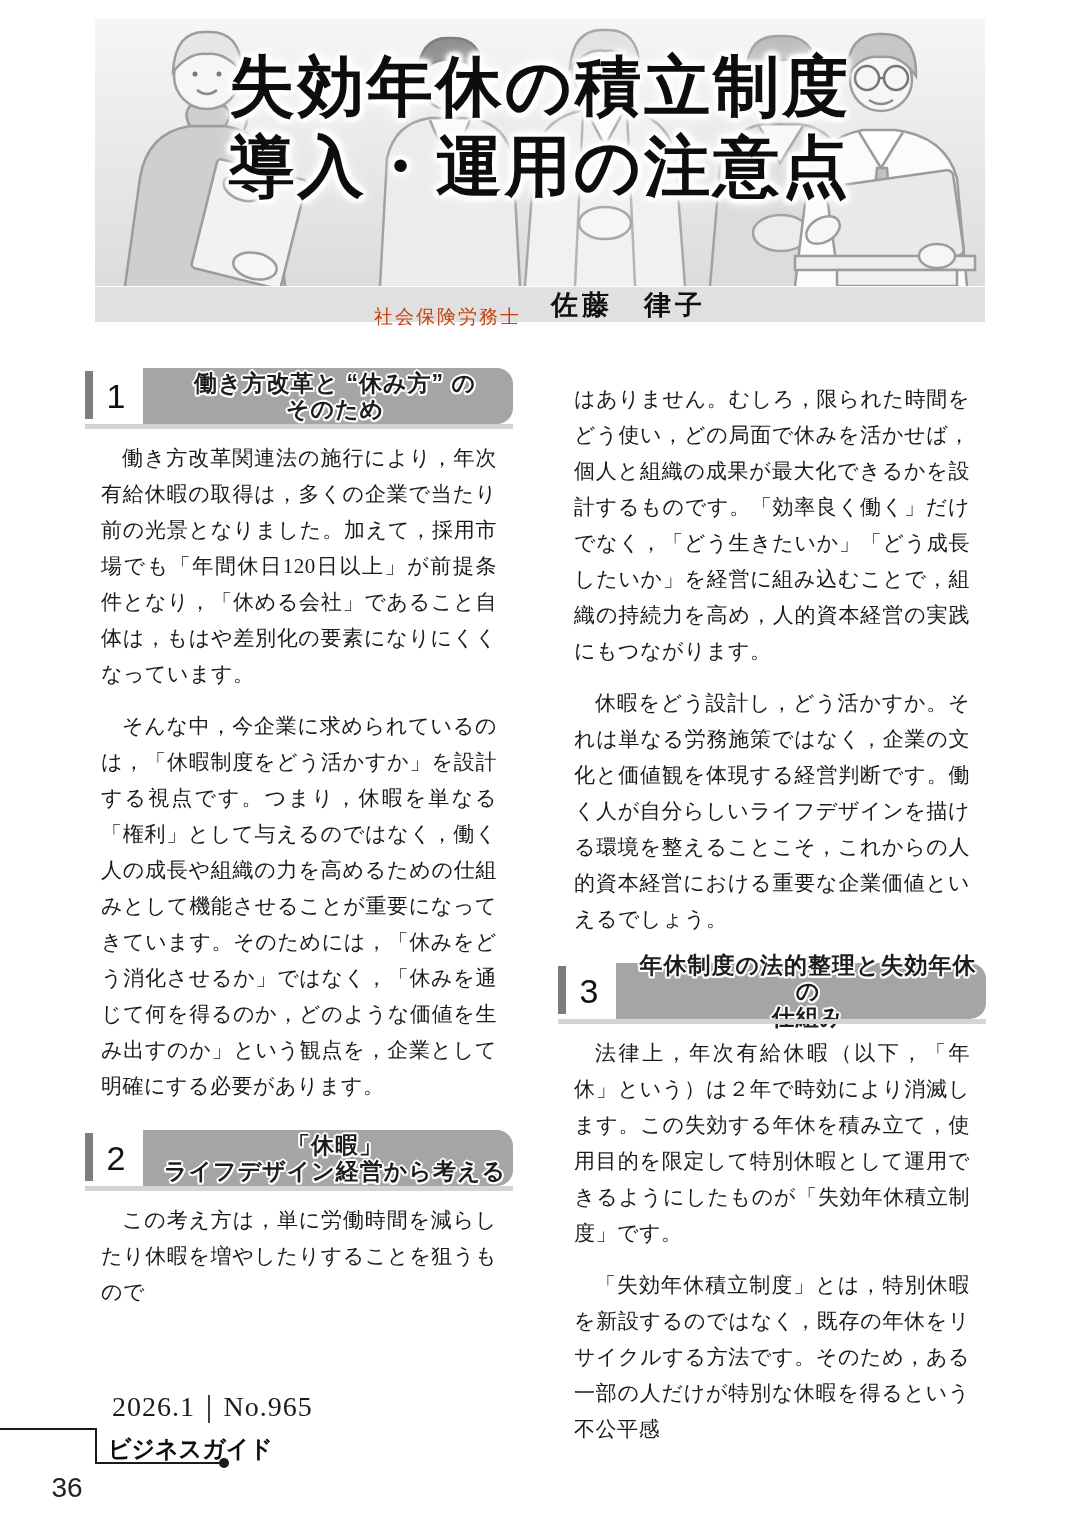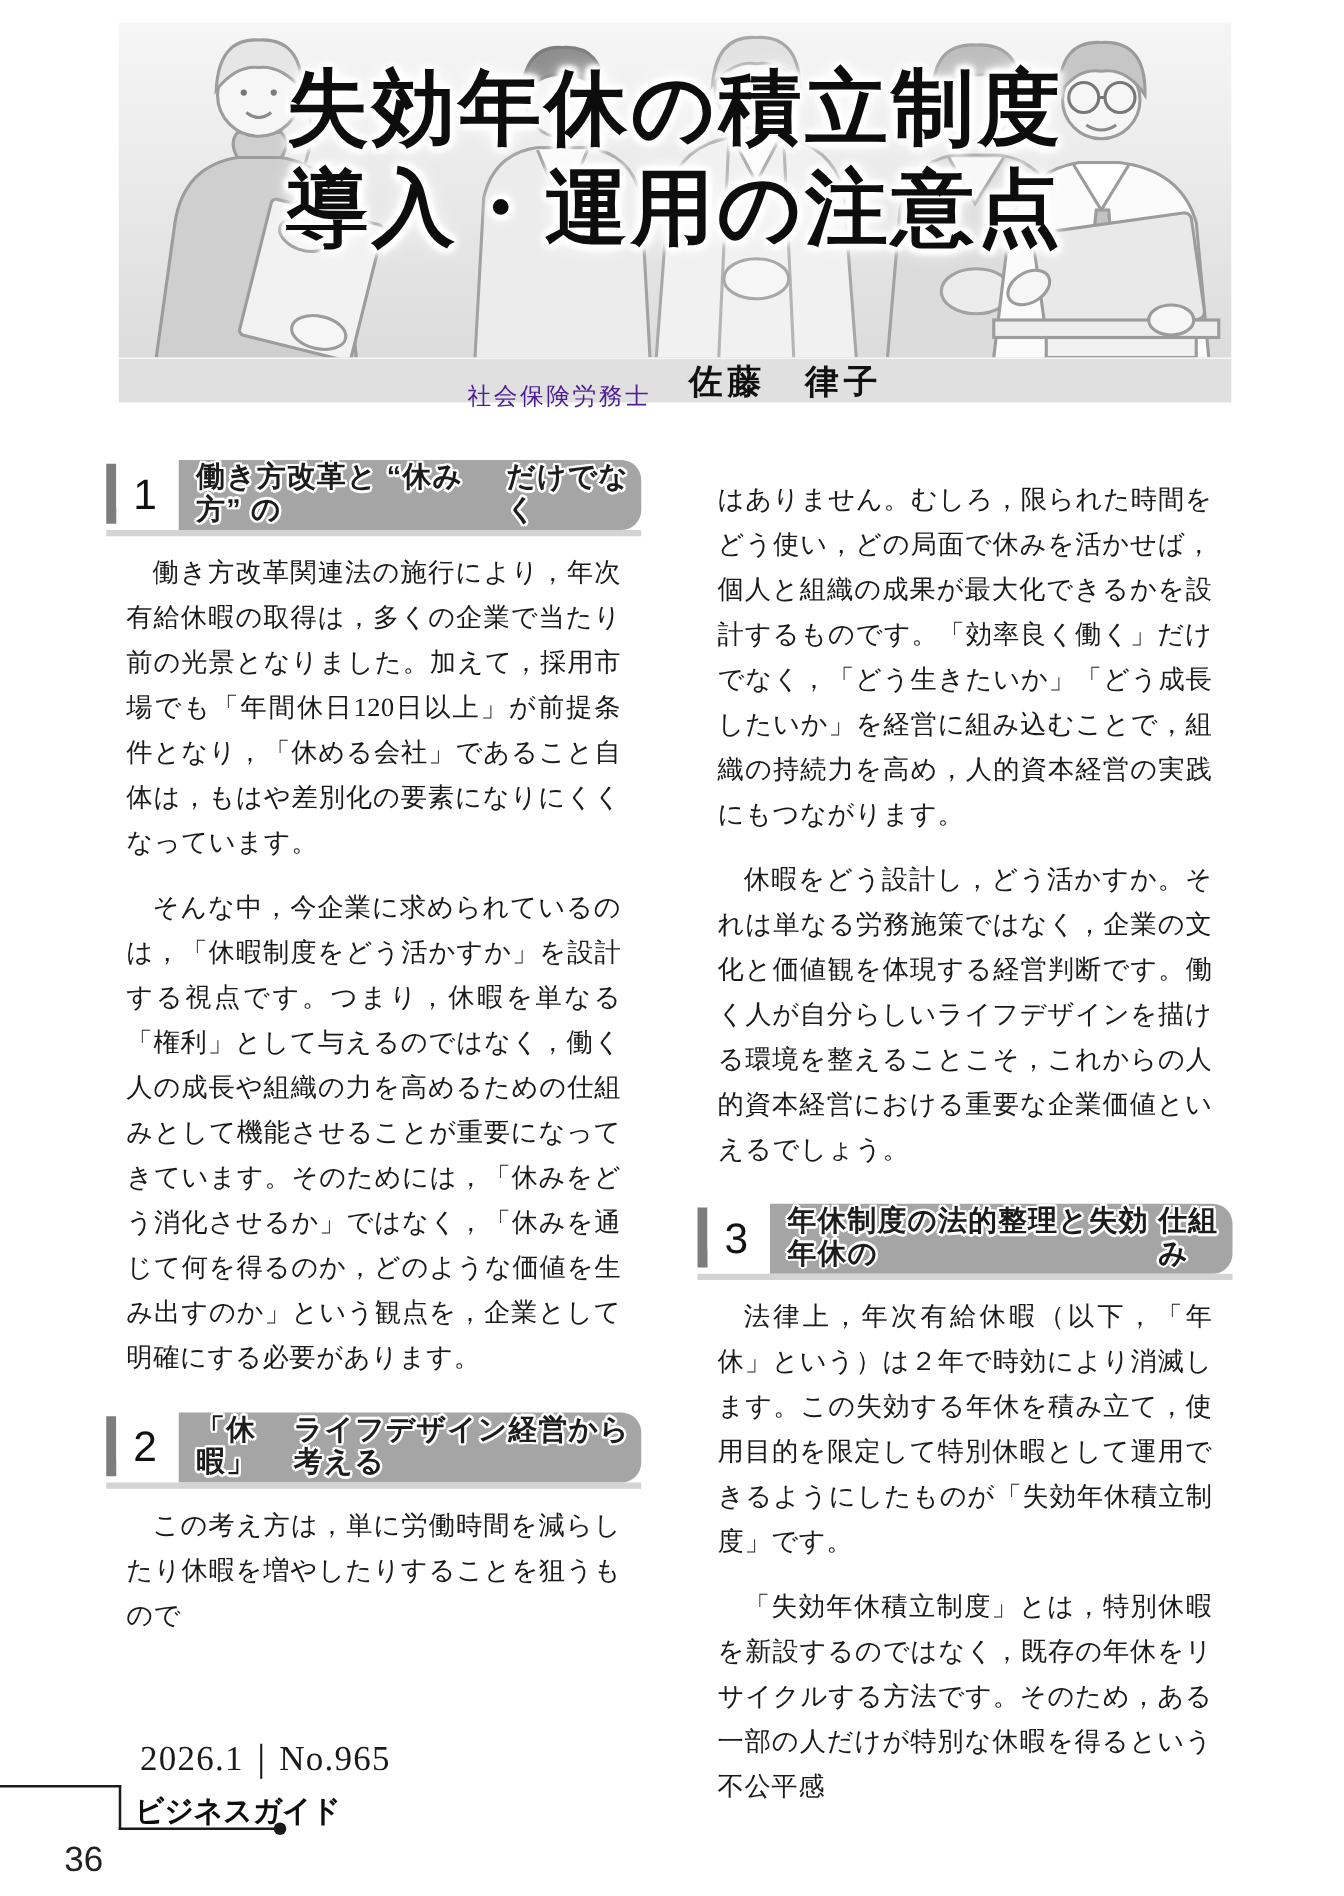--- a/index.html
+++ b/index.html
@@ -22,21 +22,21 @@
     font-weight:900;font-size:66px;line-height:80px;letter-spacing:3px;color:#0d0d0d;
     text-shadow:
       0 0 6px #fff,0 0 10px #fff,0 0 14px #fff,0 0 20px #fff,
       -3px 0 5px #fff,3px 0 5px #fff,0 -3px 5px #fff,0 3px 5px #fff,
       -3px -3px 4px #fff,3px -3px 4px #fff,-3px 3px 4px #fff,3px 3px 4px #fff;
   }
   .author-strip{
     position:absolute;left:95px;top:287px;width:890px;height:35px;z-index:4;
     background:#e0e0e0;display:flex;align-items:center;justify-content:center;gap:18px;
   }
-  .author-role{font-size:19px;letter-spacing:2px;color:#4c1d95;margin-top:24px;}
+  .author-role{font-size:19px;letter-spacing:2px;color:#c2410c;margin-top:24px;}
   .author-name{font-size:27px;font-weight:700;letter-spacing:4px;color:#111;margin-left:12px;}
   
   .content{
     position:absolute;left:85px;top:365px;width:902px;
     display:flex;gap:45px;
   }
   .col{width:428px;}
   .para{
     font-size:21px;line-height:36px;text-align:justify;margin:16px;
     text-indent:1em;letter-spacing:0.5px;
@@ -52,21 +52,21 @@
   }
   .sec-head .num{
     position:absolute;left:8px;top:3px;width:46px;height:50px;background:#ffffff;
     border-radius:0 0 0 18px;z-index:2;
     display:flex;align-items:center;justify-content:center;
     font-family:"Liberation Sans","DejaVu Sans",sans-serif;font-size:34px;color:#111;
   }
   .sec-head .band{
     position:absolute;left:58px;right:0;top:0;height:56px;background:#a5a5a5;
     border-radius:0 16px 16px 0;
-    display:flex;flex-direction:row;justify-content:center;padding-left:14px;box-sizing:border-box;
+    display:flex;flex-direction:column;justify-content:center;padding-left:14px;box-sizing:border-box;text-align:center;
   }
   .sec-head::after{
     content:"";position:absolute;left:0;right:0;bottom:-5px;height:5px;background:#d4d4d4;
   }
   .sec-head .band .h-line{
     font-family:"Liberation Sans","DejaVu Sans",sans-serif;
     font-weight:900;font-size:23px;line-height:26px;color:#1c1c1c;letter-spacing:1px;
     text-shadow:
       -2px 0 0 #fff,2px 0 0 #fff,0 -2px 0 #fff,0 2px 0 #fff,
       -1.5px -1.5px 0 #fff,1.5px -1.5px 0 #fff,-1.5px 1.5px 0 #fff,1.5px 1.5px 0 #fff;
@@ -172,21 +172,21 @@
 </div>
 
 <div class="content">
 
   <div class="col">
     <div class="sec-head first">
       <div class="accent"></div>
       <div class="num">1</div>
       <div class="band">
         <div class="h-line">働き方改革と “休み方” の</div>
-        <div class="h-line">だけでなく</div>
+        <div class="h-line">そのため</div>
       </div>
     </div>
     <p class="para">働き方改革関連法の施行により，年次有給休暇の取得は，多くの企業で当たり前の光景となりました。加えて，採用市場でも「年間休日120日以上」が前提条件となり，「休める会社」であること自体は，もはや差別化の要素になりにくくなっています。</p>
     <p class="para">そんな中，今企業に求められているのは，「休暇制度をどう活かすか」を設計する視点です。つまり，休暇を単なる「権利」として与えるのではなく，働く人の成長や組織の力を高めるための仕組みとして機能させることが重要になってきています。そのためには，「休みをどう消化させるか」ではなく，「休みを通じて何を得るのか，どのような価値を生み出すのか」という観点を，企業として明確にする必要があります。</p>
 
     <div class="sec-head">
       <div class="accent"></div>
       <div class="num">2</div>
       <div class="band">
         <div class="h-line">「休暇」</div>

